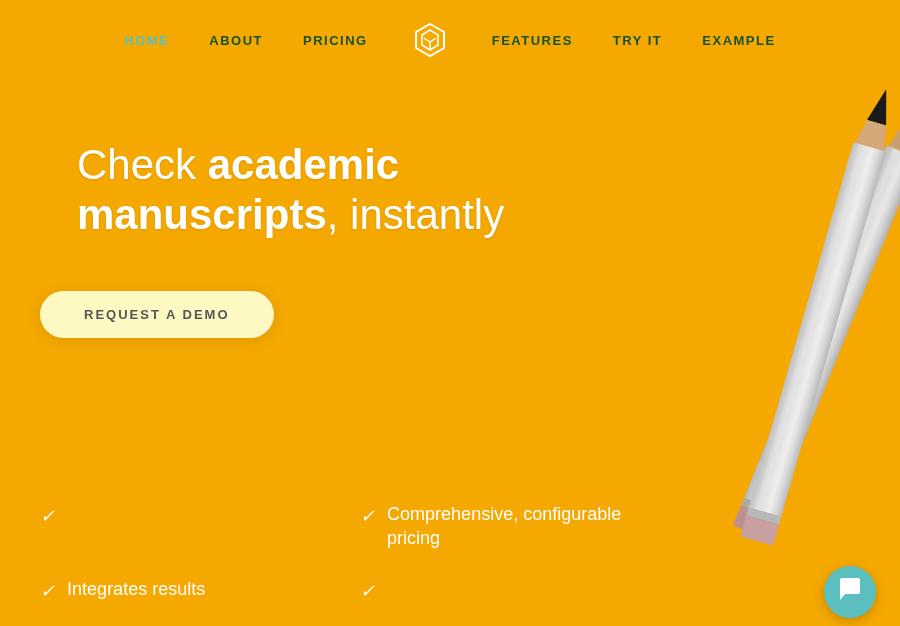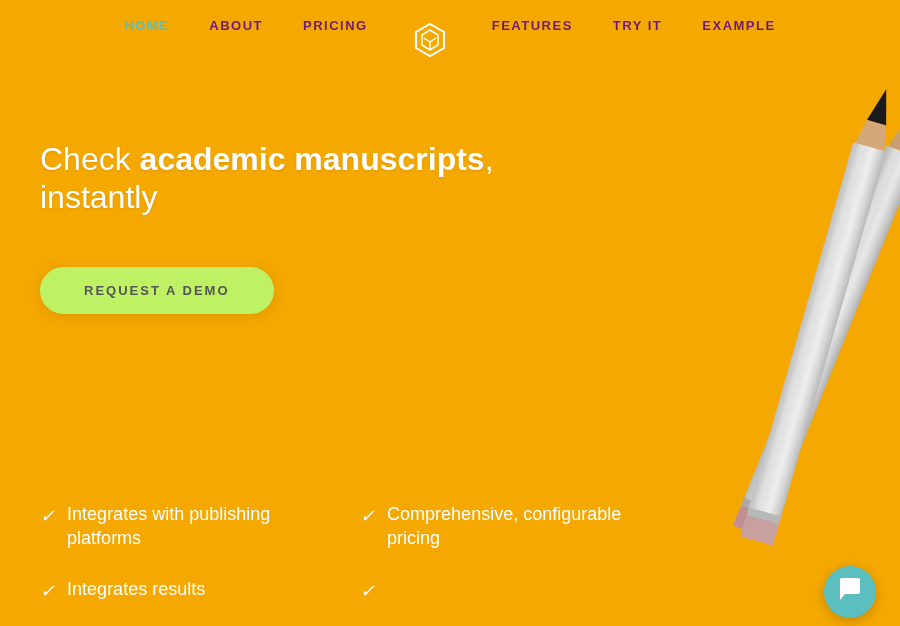--- a/index.html
+++ b/index.html
@@ -11,27 +11,28 @@
       font-family: 'Helvetica Neue', Arial, sans-serif;
       background-color: #F5A800;
       position: relative;
     }
 
     
     nav {
       position: relative;
       z-index: 10;
       display: flex;
+      align-items: center;
       justify-content: center;
       padding: 18px 40px;
       gap: 40px;
     }
 
     .nav-link {
-      color: #701a75;
+      color: #14532d;
       text-decoration: none;
       font-size: 13px;
       font-weight: 600;
       letter-spacing: 1.5px;
       text-transform: uppercase;
       cursor: pointer;
     }
 
     .nav-link.active {
       color: #5BBFBF;
@@ -55,35 +56,36 @@
     
     .hero-content {
       position: absolute;
       left: 40px;
       top: 60px;
       max-width: 500px;
       z-index: 5;
     }
 
     .hero-title {
-      font-size: 32px;
+      font-size: 42px;
       font-weight: 300;
       color: white;
       line-height: 1.2;
       margin-bottom: 50px;
       text-shadow: 0 1px 3px rgba(0,0,0,0.1);
+      margin-left: 37px;
     }
 
     .hero-title strong {
       font-weight: 700;
     }
 
     .demo-btn {
       display: inline-block;
-      background: #bef264;
+      background: #fef9c3;
       color: #555;
       border: none;
       border-radius: 30px;
       padding: 16px 44px;
       font-size: 13px;
       font-weight: 600;
       letter-spacing: 2px;
       text-transform: uppercase;
       cursor: pointer;
       margin-bottom: 50px;
@@ -235,21 +237,20 @@
     <h1 class="hero-title">
       <span>Check </span><strong>academic manuscripts</strong><span>, instantly</span>
     </h1>
 
     <button class="demo-btn">REQUEST A DEMO</button>
   </div>
 
   <div class="features-grid">
     <div class="feature-item">
       <span class="check-mark">✓</span>
-      <span class="feature-text">Integrates with publishing platforms</span>
     </div>
     <div class="feature-item">
       <span class="check-mark">✓</span>
       <span class="feature-text">Comprehensive, configurable pricing</span>
     </div>
     <div class="feature-item">
       <span class="check-mark">✓</span>
       <span class="feature-text">Integrates results</span>
     </div>
     <div class="feature-item">

